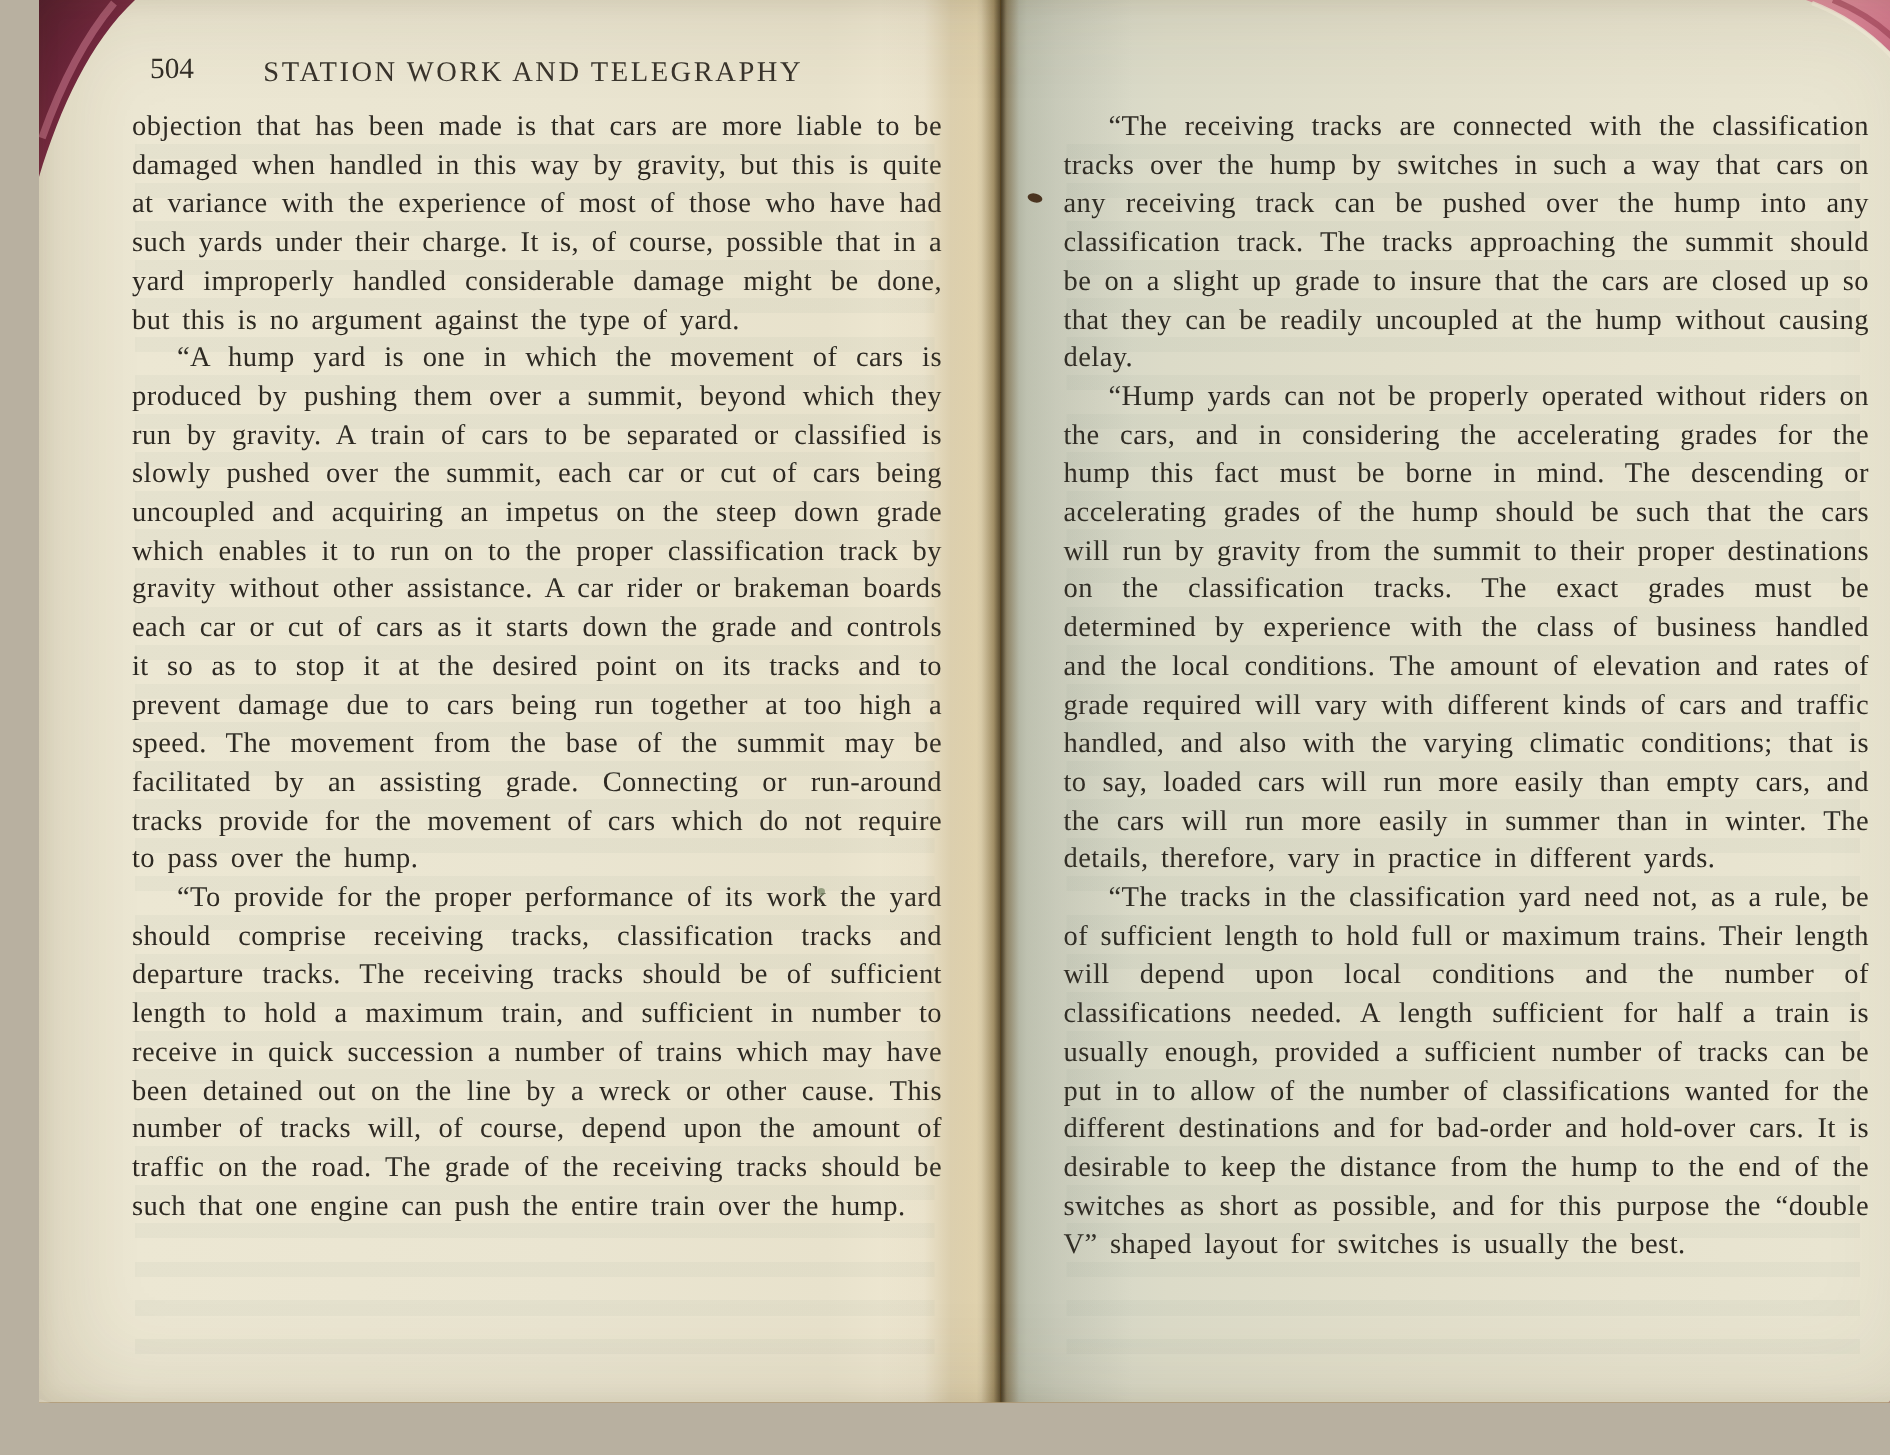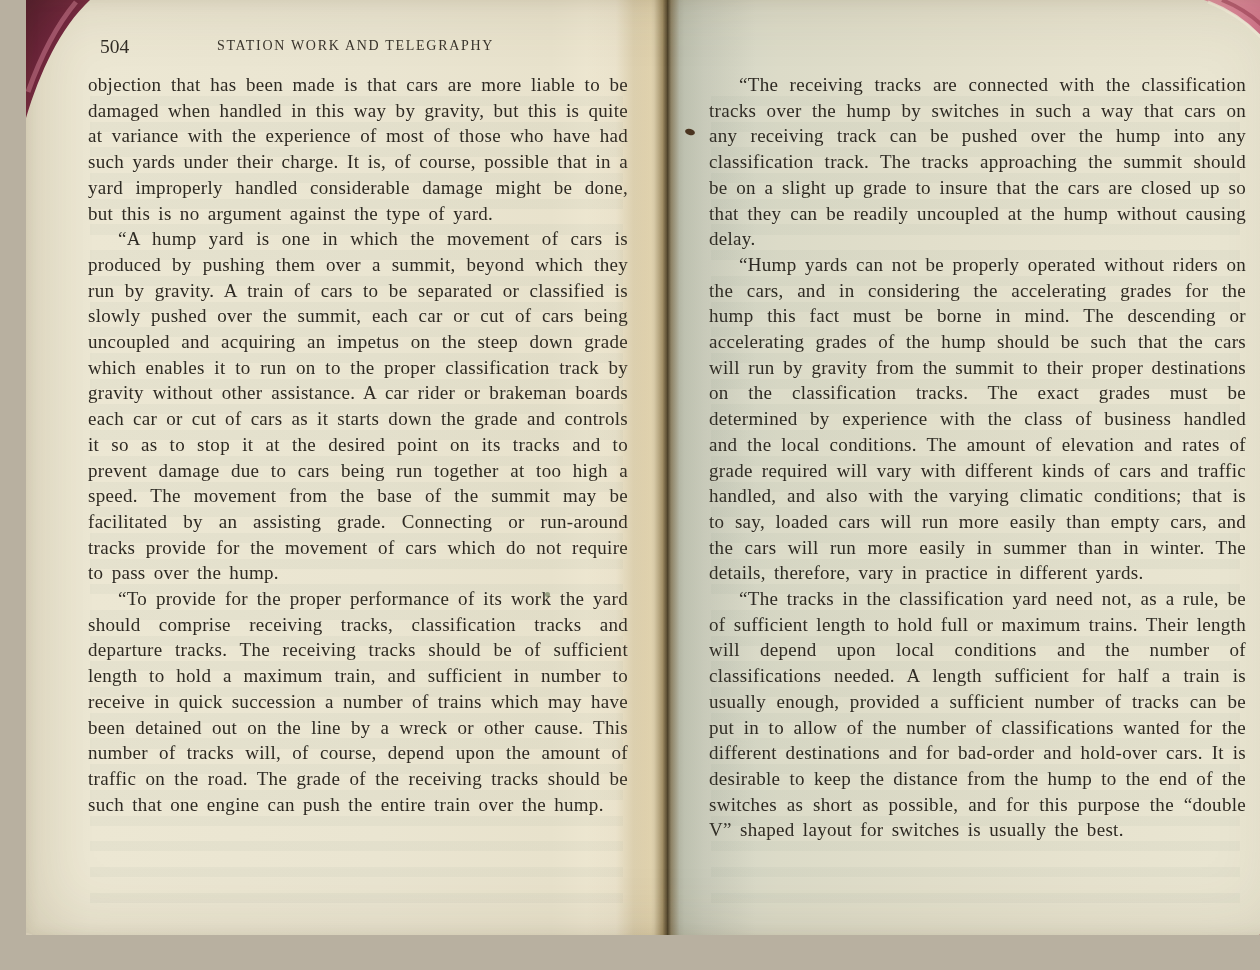--- a/index.html
+++ b/index.html
@@ -30,21 +30,21 @@
       rgba(116,138,124,0.0) 10px 25.7px);
   }
   .page-left::after{left:64px;right:44px;}
   .page-right::after{left:44px;right:46px;}
   
   .running-head{position:absolute;top:36px;height:24px;color:#35302a;}
   .page-left  .running-head{left:62px;right:44px;}
   .page-right .running-head{left:42px;right:44px;}
   .running-title{
     position:absolute;left:0;right:0;top:2px;
-    text-align:center;font-size:14px;letter-spacing:1.7px;
+    text-align:center;font-size:19px;letter-spacing:1.7px;
     color:#39342c;white-space:nowrap;
   }
   .page-num{position:absolute;top:0;font-size:19.5px;color:#322e27;}
   .page-num.at-left{left:12px;}
   .page-num.at-right{right:0;}
   
   .body-text{position:absolute;top:72px;}
   .page-left  .body-text{left:62px;width:540px;}
   .page-right .body-text{left:42px;width:537px;}
   .para{

